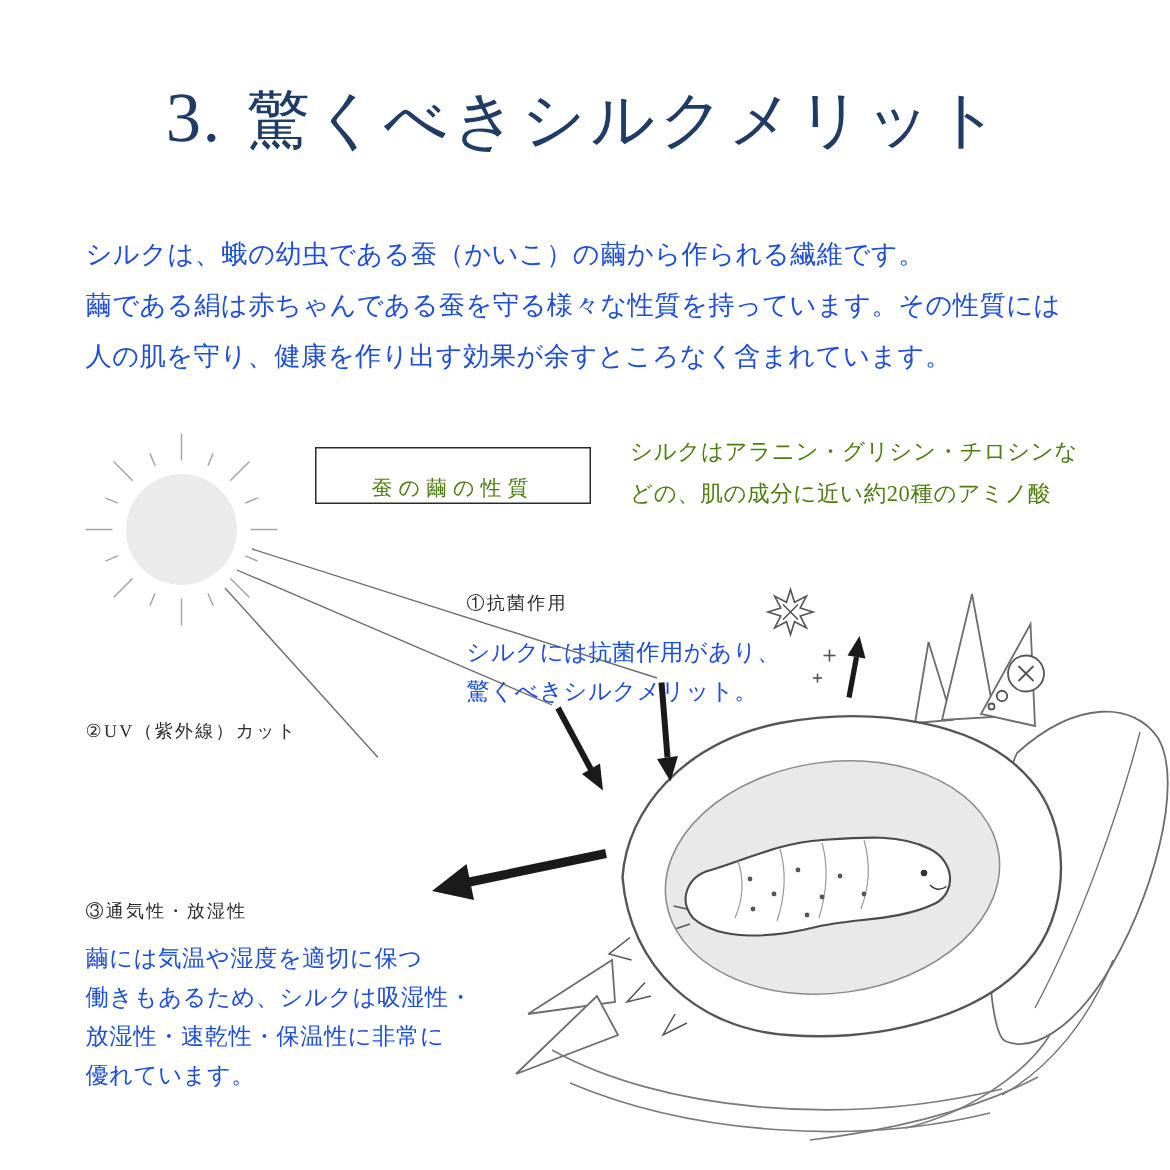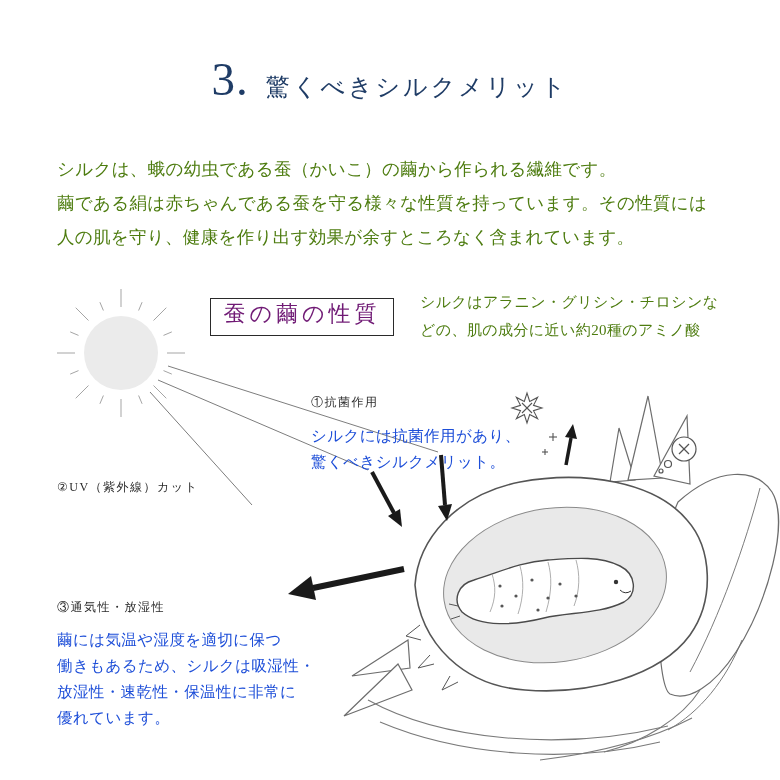--- a/index.html
+++ b/index.html
@@ -9,31 +9,31 @@
   }
   .illustration{position:absolute;left:0;top:0;z-index:0;}
   .txt{position:absolute;z-index:1;white-space:nowrap;}
 
   .title-row{
     position:absolute;left:0;top:52px;width:780px;display:flex;
     justify-content:center;align-items:baseline;gap:4px;z-index:1;
     color:#1f3c66;
   }
   .title-number{font-size:47px;letter-spacing:1px;}
-  .title-text{font-size:24px;letter-spacing:3px;font-weight:500;margin-left:13px;}
-
-  .intro{position:absolute;left:57px;top:152px;z-index:1;color:#4d7c0f;
+  .title-text{font-size:42px;letter-spacing:3px;font-weight:500;margin-left:13px;}
+
+  .intro{position:absolute;left:57px;top:152px;z-index:1;color:#1d4ed8;
     font-size:17.5px;letter-spacing:0.3px;}
   .intro div{line-height:34px;}
 
   .cocoon-box{
     position:absolute;left:210px;top:298px;width:182px;height:36px;z-index:1;
     border:1.5px solid #2a2a2a;background:#ffffff;
-    display:flex;align-items:flex-start;justify-content:center;
-    font-size:22px;letter-spacing:4px;color:#701a75;
+    display:flex;align-items:flex-end;justify-content:center;
+    font-size:14px;letter-spacing:4px;color:#4d7c0f;
   }
 
   .note{position:absolute;left:420px;top:288px;z-index:1;color:#4d7c0f;
     font-size:15px;letter-spacing:0.4px;}
   .note div{line-height:28px;}
 
   .benefit-heading{font-size:12px;color:#2b2b2b;letter-spacing:1.5px;z-index:1;}
   .benefit-lines{color:#1d4ed8;font-size:15.5px;letter-spacing:0.4px;z-index:1;}
   .benefit-lines div{line-height:26px;}
 

